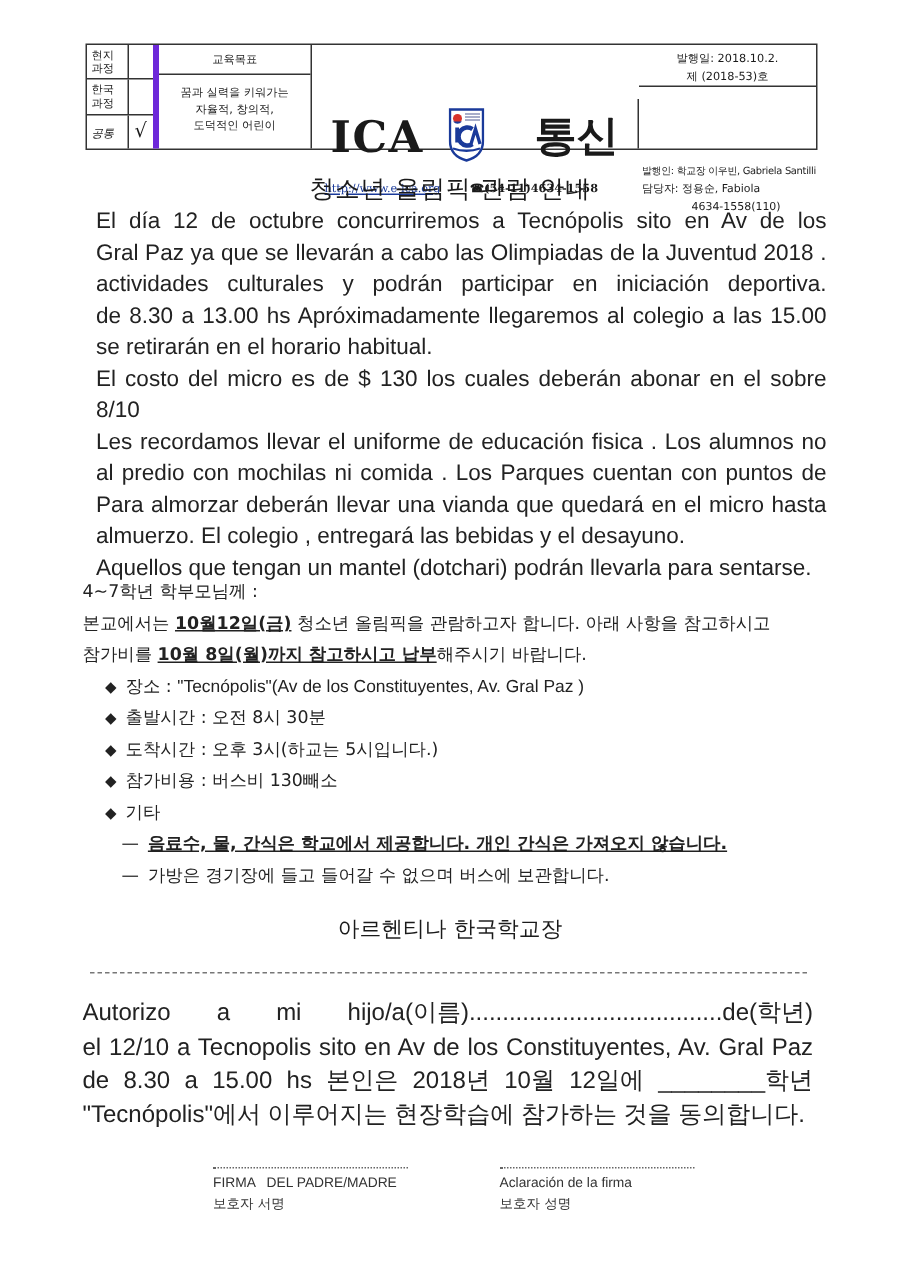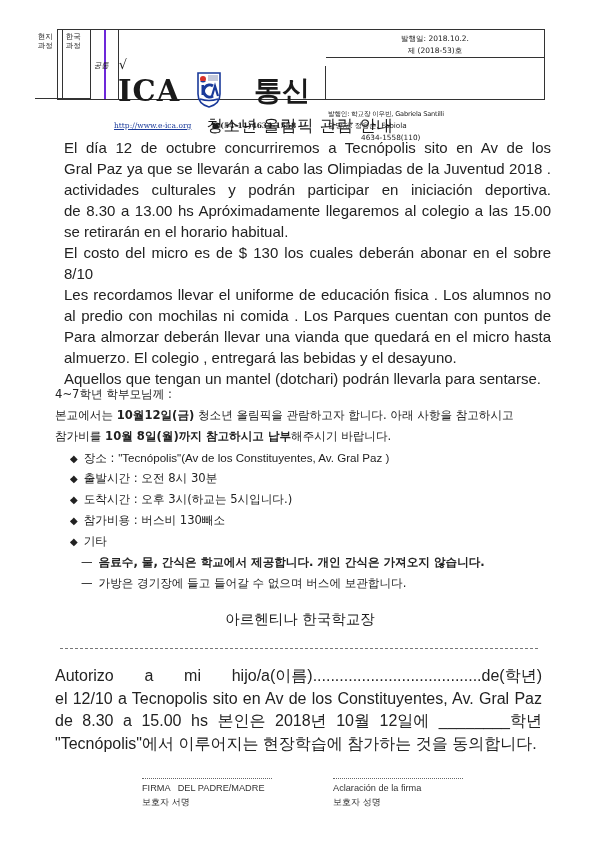--- a/index.html
+++ b/index.html
@@ -1,21 +1,21 @@
 <!DOCTYPE html>
 <html><head>
   <meta charset="utf-8">
   <style>
     * { margin: 0; padding: 0; box-sizing: border-box; }
     html, body { width: 600px; height: 849px; background: #ffffff; overflow: hidden; }
     body { position: relative; font-family: "DejaVu Sans", sans-serif; color: #1a1a1a; }
 
     
     .hdr { position: absolute; left: 57px; top: 29px; width: 488px; height: 71px; border: 1.5px solid #333; display: flex; }
-    .hdr-track { width: 48px; border-right: 2px solid #6d28d9; display: flex; flex-direction: row; justify-content: center; }
+    .hdr-track { width: 48px; border-right: 4px solid #6d28d9; display: flex; flex-direction: column; }
     .trk-row { flex: 1; display: flex; border-bottom: 1px solid #333; }
     .trk-row:last-child { border-bottom: none; }
     .trk-label { width: 28px; border-right: 1px solid #333; font-size: 7.5px; line-height: 9px; padding: 2px 0 0 3px; }
     .trk-row.single .trk-label { display: flex; align-items: center; font-style: italic; }
     .trk-mark { flex: 1; display: flex; align-items: center; justify-content: center; font-size: 13px; }
     .hdr-goal { width: 104px; border-right: 1px solid #333; display: flex; flex-direction: column; }
     .goal-title { height: 20px; border-bottom: 1px solid #333; font-size: 7.5px; display: flex; align-items: center; justify-content: center; }
     .goal-body { flex: 1; font-size: 7.5px; line-height: 11px; text-align: center; padding-top: 6px; }
     .hdr-brand { width: 220px; border-right: 1px solid #333; position: relative; margin-top: 36px; }
     .brand-ica { position: absolute; left: 12px; top: 8px; font-family: "DejaVu Serif", serif; font-weight: bold; font-size: 29px; letter-spacing: 1px; }
@@ -32,21 +32,21 @@
     .title { position: absolute; left: 0; width: 600px; top: 115px; text-align: center; font-size: 16.5px; letter-spacing: 0.5px; }
 
     
     .body { position: absolute; left: 64px; width: 487px; font-family: "Liberation Sans", sans-serif; font-size: 15px; color: #222; }
     .jline { display: block; height: 21px; line-height: 21px; text-align: justify; text-align-last: justify; white-space: nowrap; overflow: hidden; }
     .jline.last { text-align-last: left; }
     .jline span { white-space: normal; }
 
     .kr { position: absolute; left: 55px; width: 490px; font-size: 11.6px; color: #222; }
     .kr .line { height: 21px; line-height: 21px; white-space: nowrap; }
-    .kr .u { font-weight: bold; }
+    .kr .u { font-weight: bold; text-decoration: underline; }
     .bullet { padding-left: 15px; }
     .bullet .dia { font-size: 10px; margin-right: 6px; }
     .dash { padding-left: 26px; }
     .dash .d { margin-right: 6px; }
 
     .school { position: absolute; left: 0; width: 600px; top: 610px; text-align: center; font-size: 14.5px; }
     .cutline { position: absolute; left: 60px; top: 648px; width: 478px; border-top: 1px dashed #777; }
 
     .consent { position: absolute; left: 55px; top: 665px; width: 487px; font-family: "Liberation Sans", sans-serif; font-size: 16px; color: #222; }
     .consent .jline { height: 22.5px; line-height: 22.5px; }
@@ -66,20 +66,28 @@
       <div class="trk-mark"></div>
     </div>
     <div class="trk-row">
       <div class="trk-label" style="white-space:pre-line">한국
 과정</div>
       <div class="trk-mark"></div>
     </div>
     <div class="trk-row single">
       <div class="trk-label">공통</div>
       <div class="trk-mark">√</div>
+    </div>
+  </div>
+  <div class="hdr-goal">
+    <div class="goal-title">교육목표</div>
+    <div class="goal-body">
+      <div>꿈과 실력을 키워가는</div>
+      <div>자율적, 창의적,</div>
+      <div>도덕적인 어린이</div>
     </div>
   </div>
   <div class="hdr-brand">
     <div class="brand-ica">ICA</div>
     <svg class="brand-logo" viewBox="0 0 24 36">
       <path d="M1 1 H23 V22 Q23 32 12 35 Q1 32 1 22 Z" fill="#ffffff" stroke="#1a3a9a" stroke-width="1.6"></path>
       <circle cx="6" cy="7" r="3" fill="#d8322a"></circle>
       <path d="M3 9 Q6 12 9 9" fill="#1a3a9a"></path>
       <rect x="11" y="3.5" width="10" height="1" fill="#8a93b8"></rect>
       <rect x="11" y="5.5" width="10" height="1" fill="#8a93b8"></rect>

